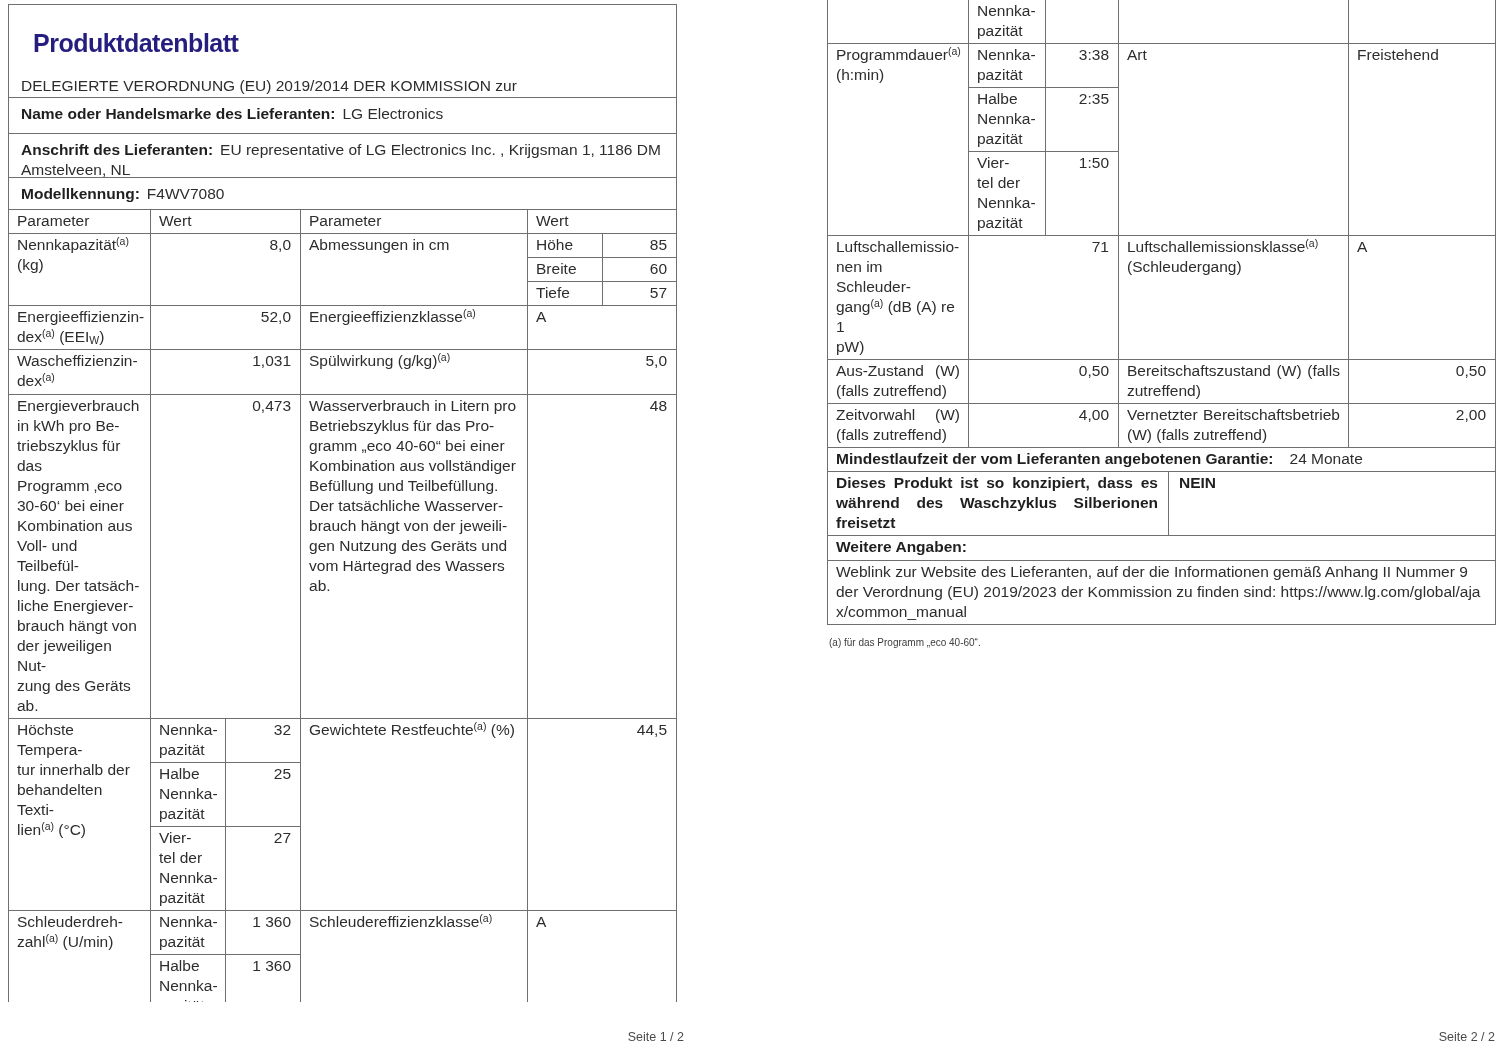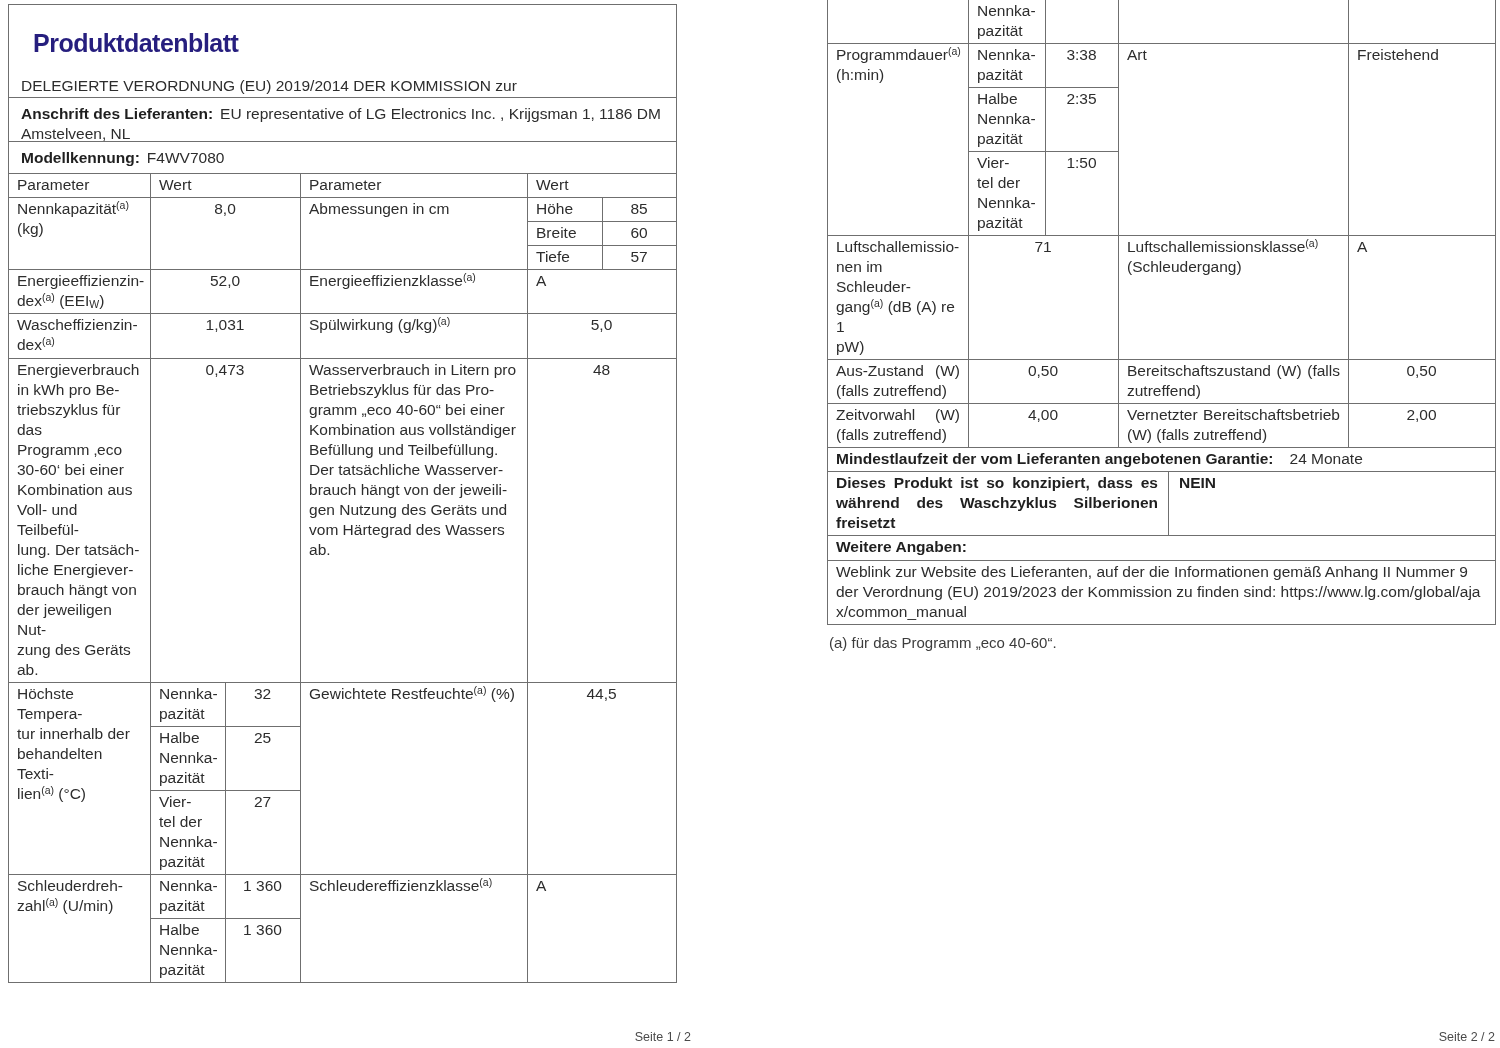--- a/index.html
+++ b/index.html
@@ -25,54 +25,57 @@
   h1{margin:12px;font-size:25px;line-height:40px;font-weight:bold;letter-spacing:-0.5px;}
   .reg{margin:5px 0 0 0;line-height:21px;font-weight:normal;}
   .lbl{font-weight:bold;color:#1f1f1f;}
   .val{margin-left:7px;font-weight:normal;}
 
   
   table{border-collapse:collapse;table-layout:fixed;width:669px;}
   .t1{margin-top:-1px;padding-left:14px;}
   td{border:1px solid #6f6f6f;vertical-align:top;padding:1px 8px 2px 8px;
      font-size:15.5px;line-height:20px;overflow:hidden;}
-  .num{text-align:center;padding-right:9px;white-space:nowrap;}
+  .num{text-align:right;padding-right:9px;white-space:nowrap;}
   .pre{white-space:pre-line;}
   .just{text-align:justify;}
   .nob td{border-top:none;}
   .p0{padding:0;}
   sup{font-size:10.5px;line-height:0;position:relative;top:-5px;vertical-align:baseline;}
   sub{font-size:10.5px;line-height:0;position:relative;top:2px;vertical-align:baseline;}
 
   
   .r23{height:23px}.r24{height:24px}.r25{height:25px}.r42{height:42px}.r43{height:43px}
   .r44{height:44px}.r45{height:45px}.r50{height:50px}.r62{height:62px}.r63{height:63px}
   .r71{height:55px}.r83{height:83px}.r85{height:85px}.r242{height:242px}
 
   
   .split{display:flex;width:100%;min-height:50px;}
   .split-l{width:340px;box-sizing:border-box;padding:1px 10px 2px 8px;text-align:justify;font-weight:bold;color:#1f1f1f;}
   .split-r{flex:1;border-left:1px solid #6f6f6f;box-sizing:border-box;padding:1px 8px 2px 10px;font-weight:bold;color:#1f1f1f;}
 
   .gap{margin-left:16px;font-weight:normal;}
   .url{word-break:break-all;}
-  .footnote{margin:9px 0 0 2px;font-size:15px;line-height:18px;color:#3c3c3c;}
+  .footnote{margin:9px 0 0 2px;font-size:10px;line-height:18px;color:#3c3c3c;}
   .pgfoot{position:absolute;top:1030px;width:668px;text-align:right;
           font-size:12.5px;color:#4a4a4a;}
-  .f1{left:23px;}
+  .f1{left:16px;}
   .f2{left:827px;}
 </style>
 </head>
 <body>
 
 <div class="page page1">
   <div class="hdrbox">
     <div class="sec sec-title first">
       <h1 style="color:#261e7e;">Produktdatenblatt</h1>
       <p class="reg">DELEGIERTE VERORDNUNG (EU) 2019/2014 DER KOMMISSION zur Energieverbrauchskennzeichnung von Haushaltswaschmaschinen und Haushaltswaschtrocknern</p>
+    </div>
+    <div class="sec sec-name">
+      <span class="lbl">Name oder Handelsmarke des Lieferanten:</span><span class="val">LG Electronics</span>
     </div>
     <div class="sec sec-addr">
       <span class="lbl">Anschrift des Lieferanten:</span><span class="val">EU representative of LG Electronics Inc. , Krijgsman 1, 1186 DM Amstelveen, NL</span>
     </div>
     <div class="sec sec-model">
       <span class="lbl">Modellkennung:</span><span class="val">F4WV7080</span>
     </div>
   </div>
 
   <table class="t1">

